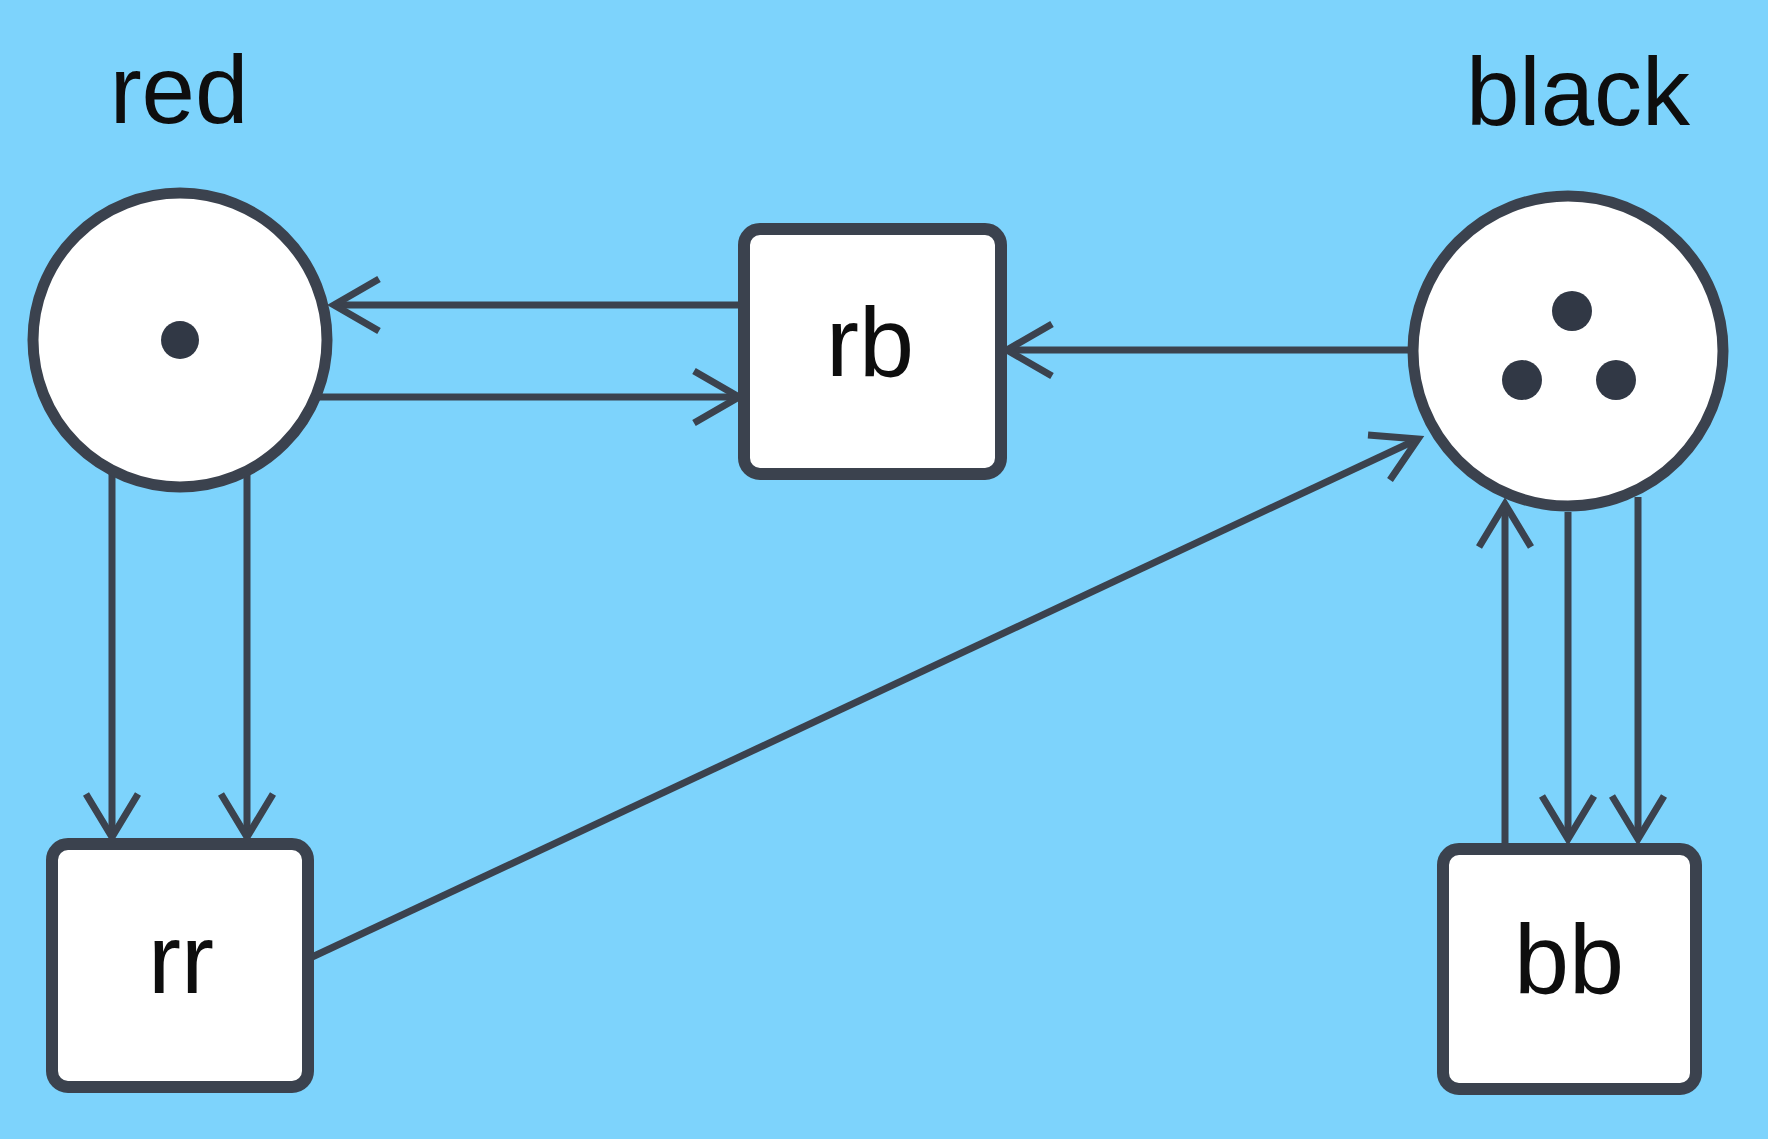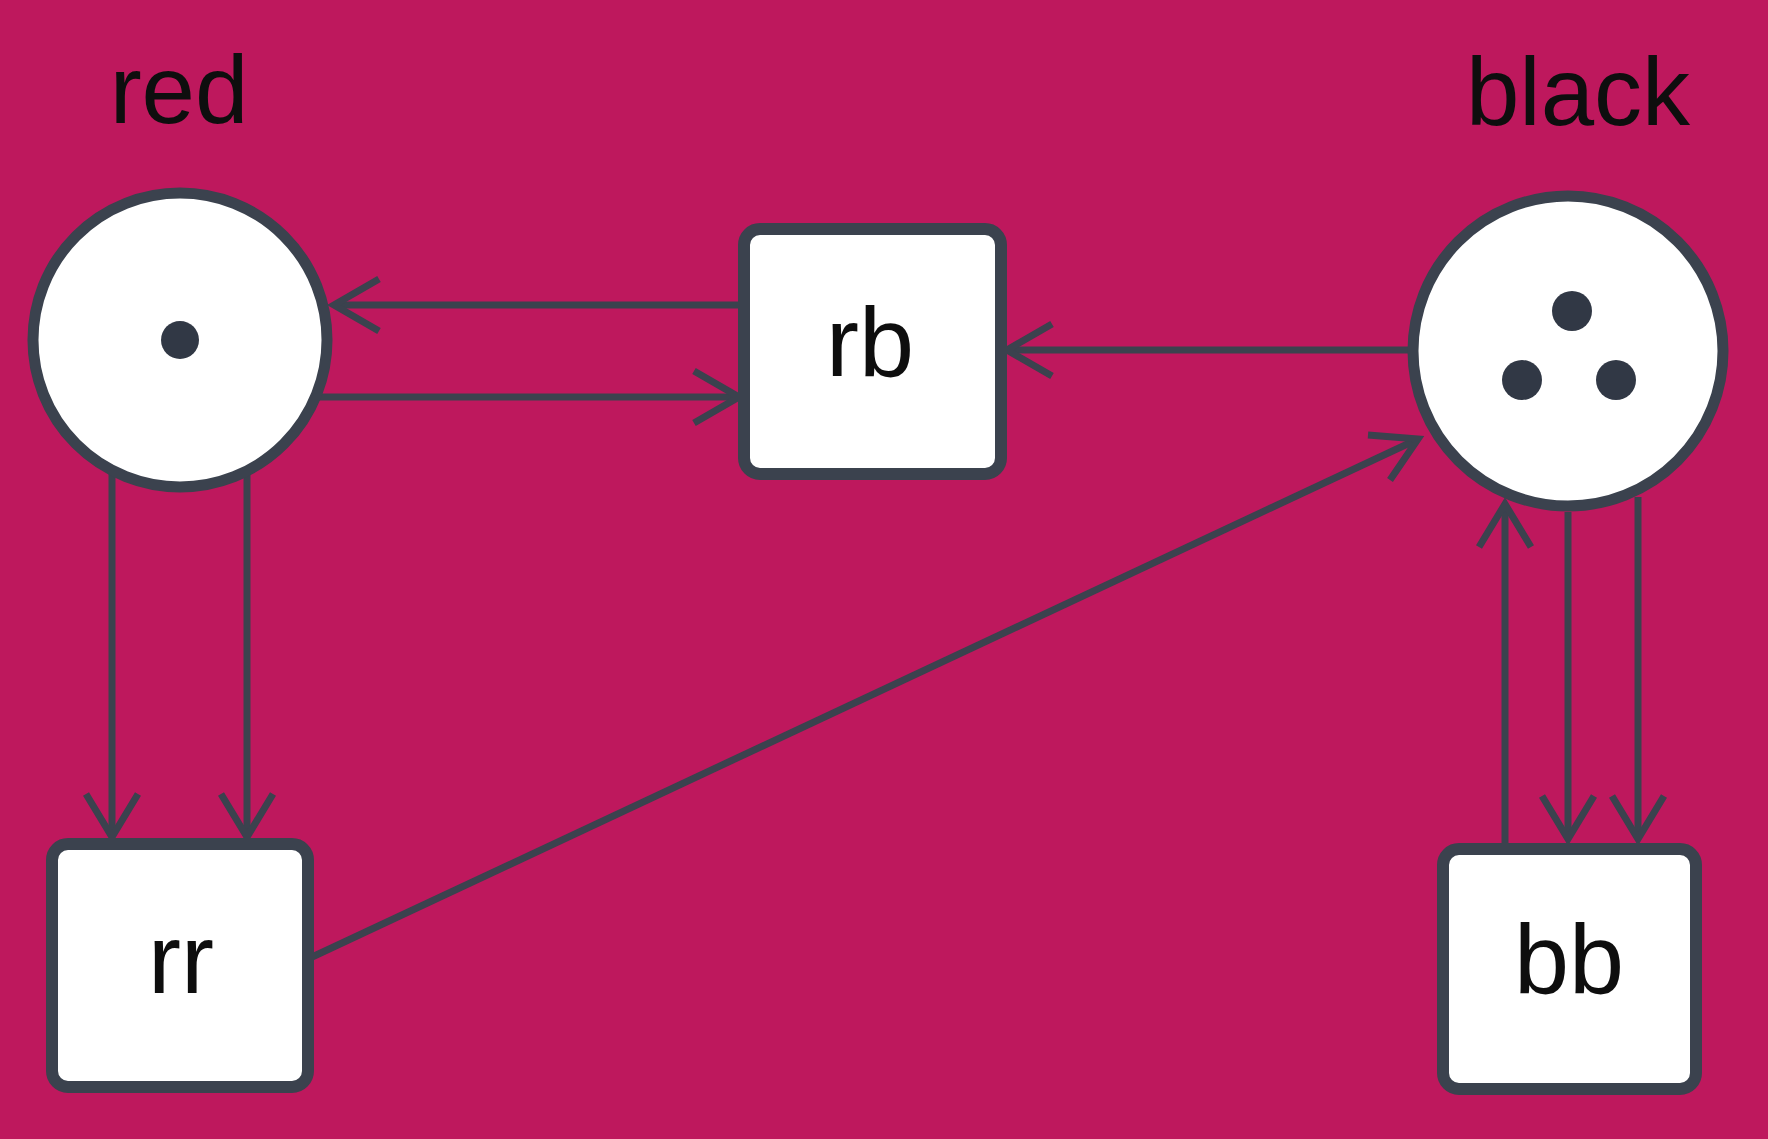--- a/index.html
+++ b/index.html
@@ -4,21 +4,21 @@
 <style>
   html, body {
     margin: 0;
     padding: 0;
     background: #ffffff;
   }
   .stage {
     width: 1768px;
     height: 1139px;
     position: relative;
-    background: #be185d;
+    background: #7dd3fc;
     overflow: hidden;
   }
   svg { display: block; }
   .place {
     fill: #ffffff;
     stroke: #3b424e;
     stroke-width: 11;
   }
   .transition {
     fill: #ffffff;

